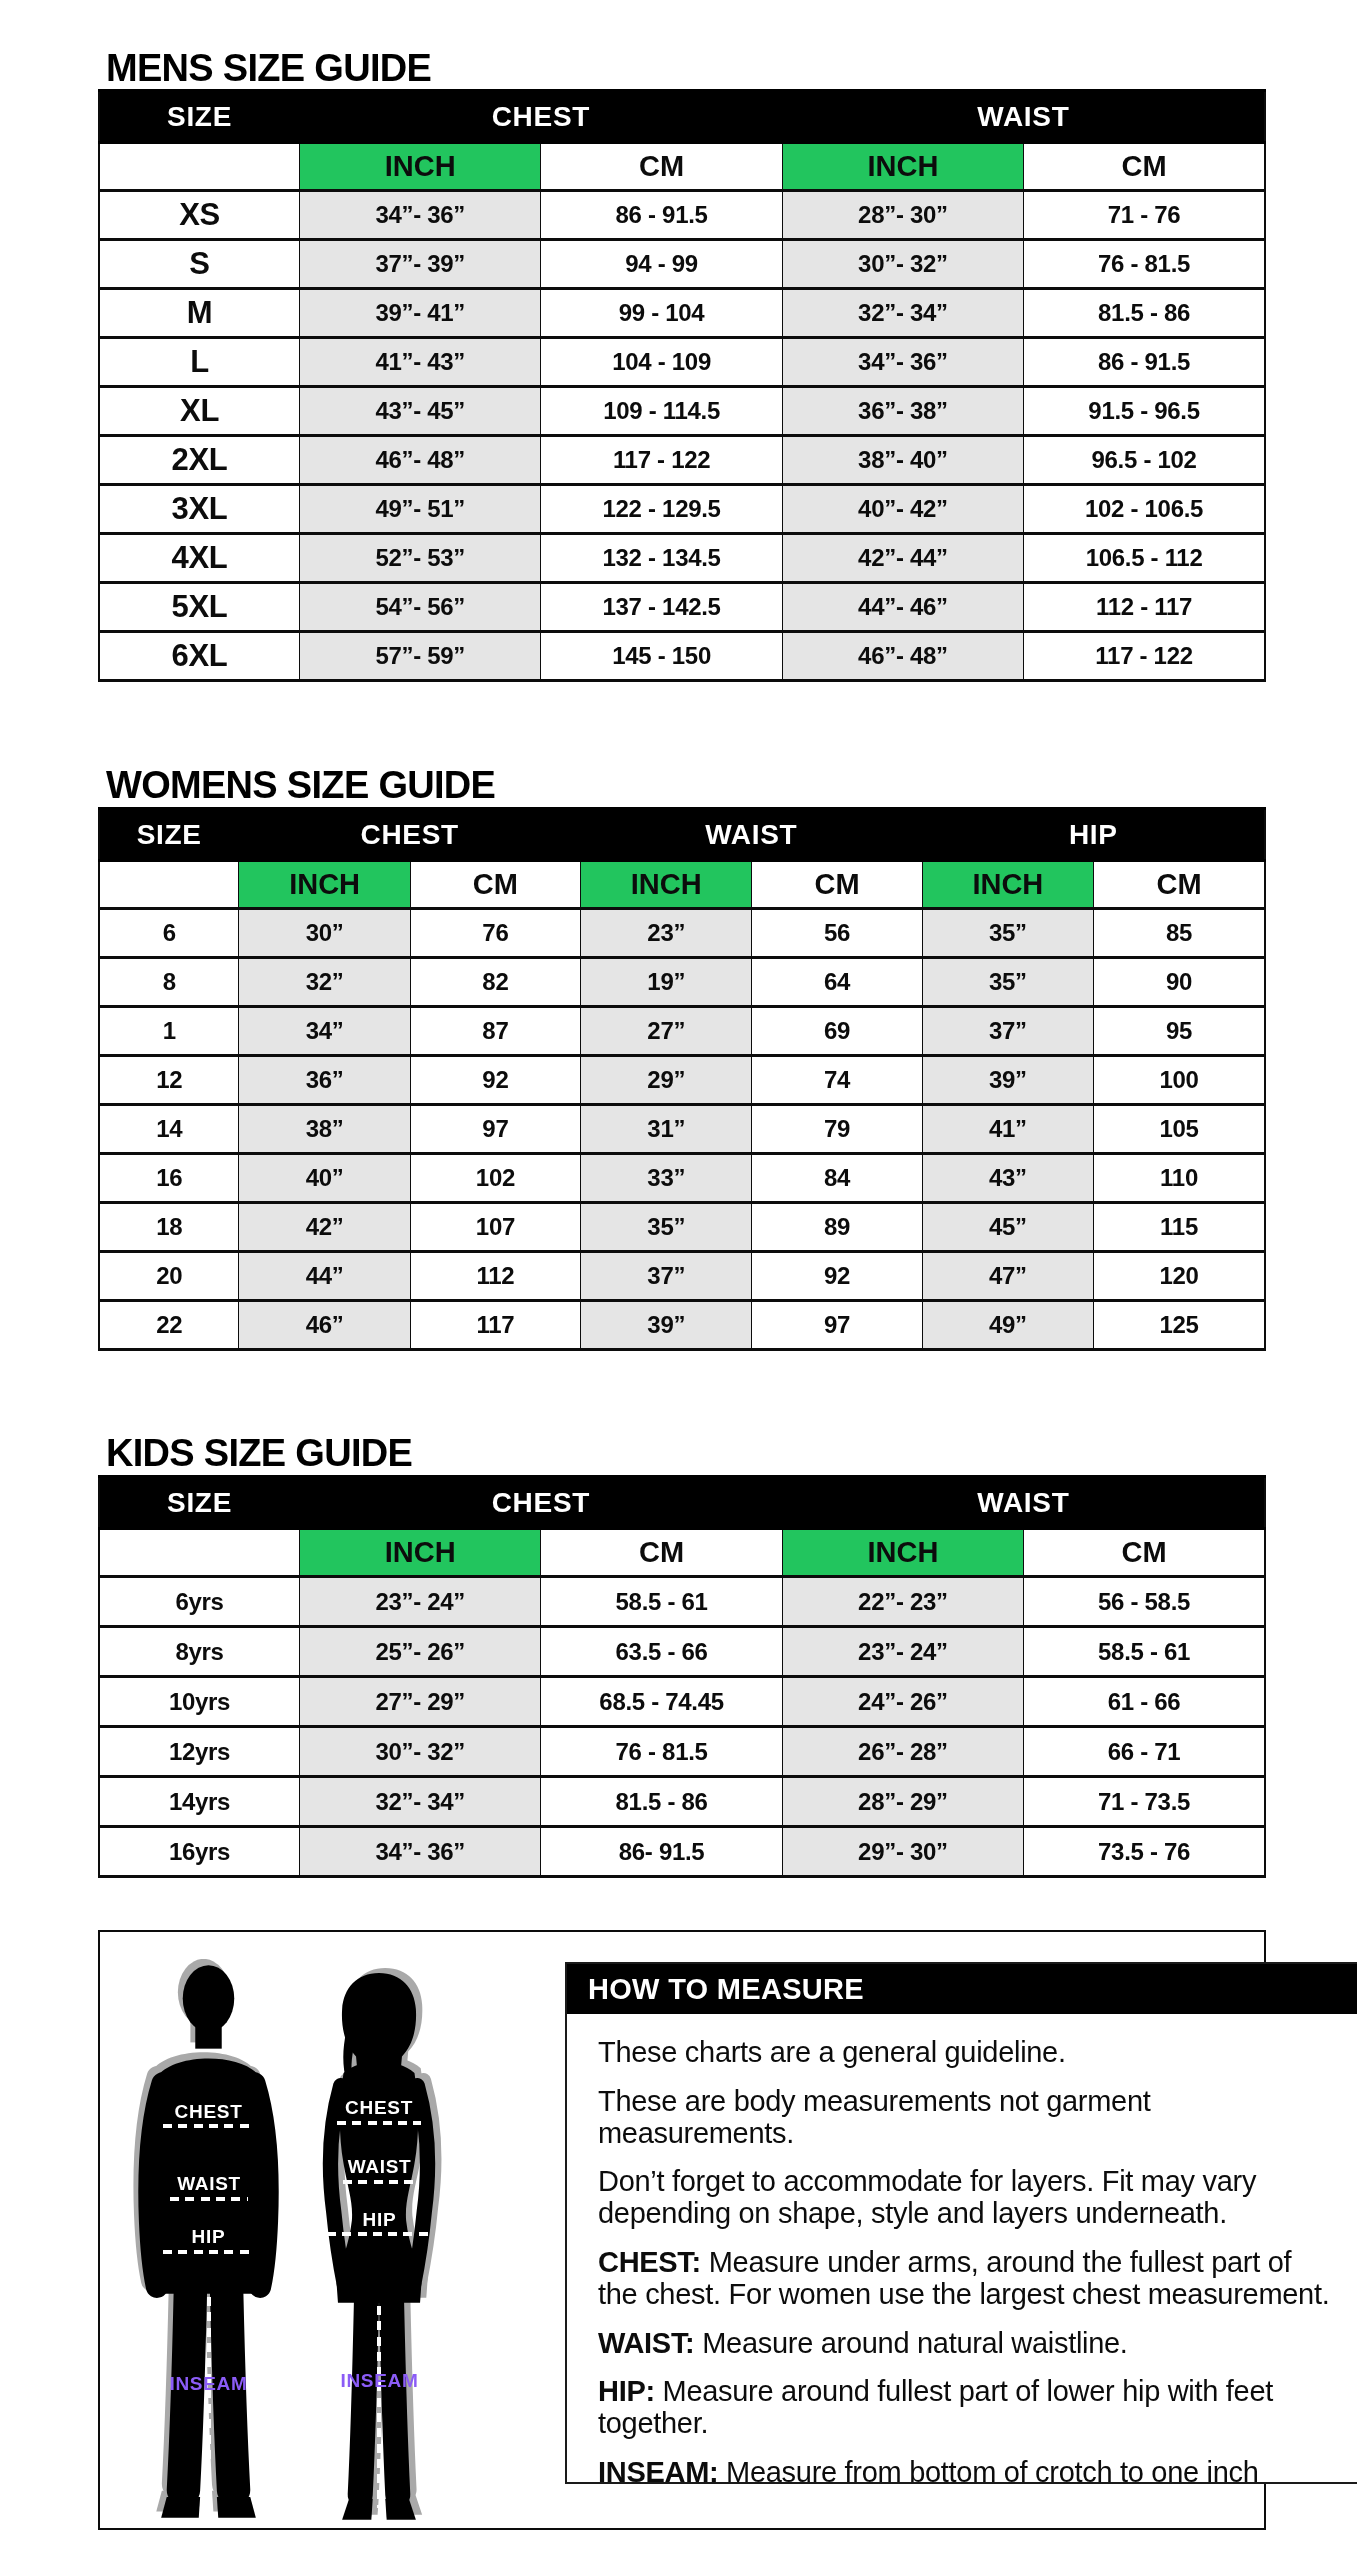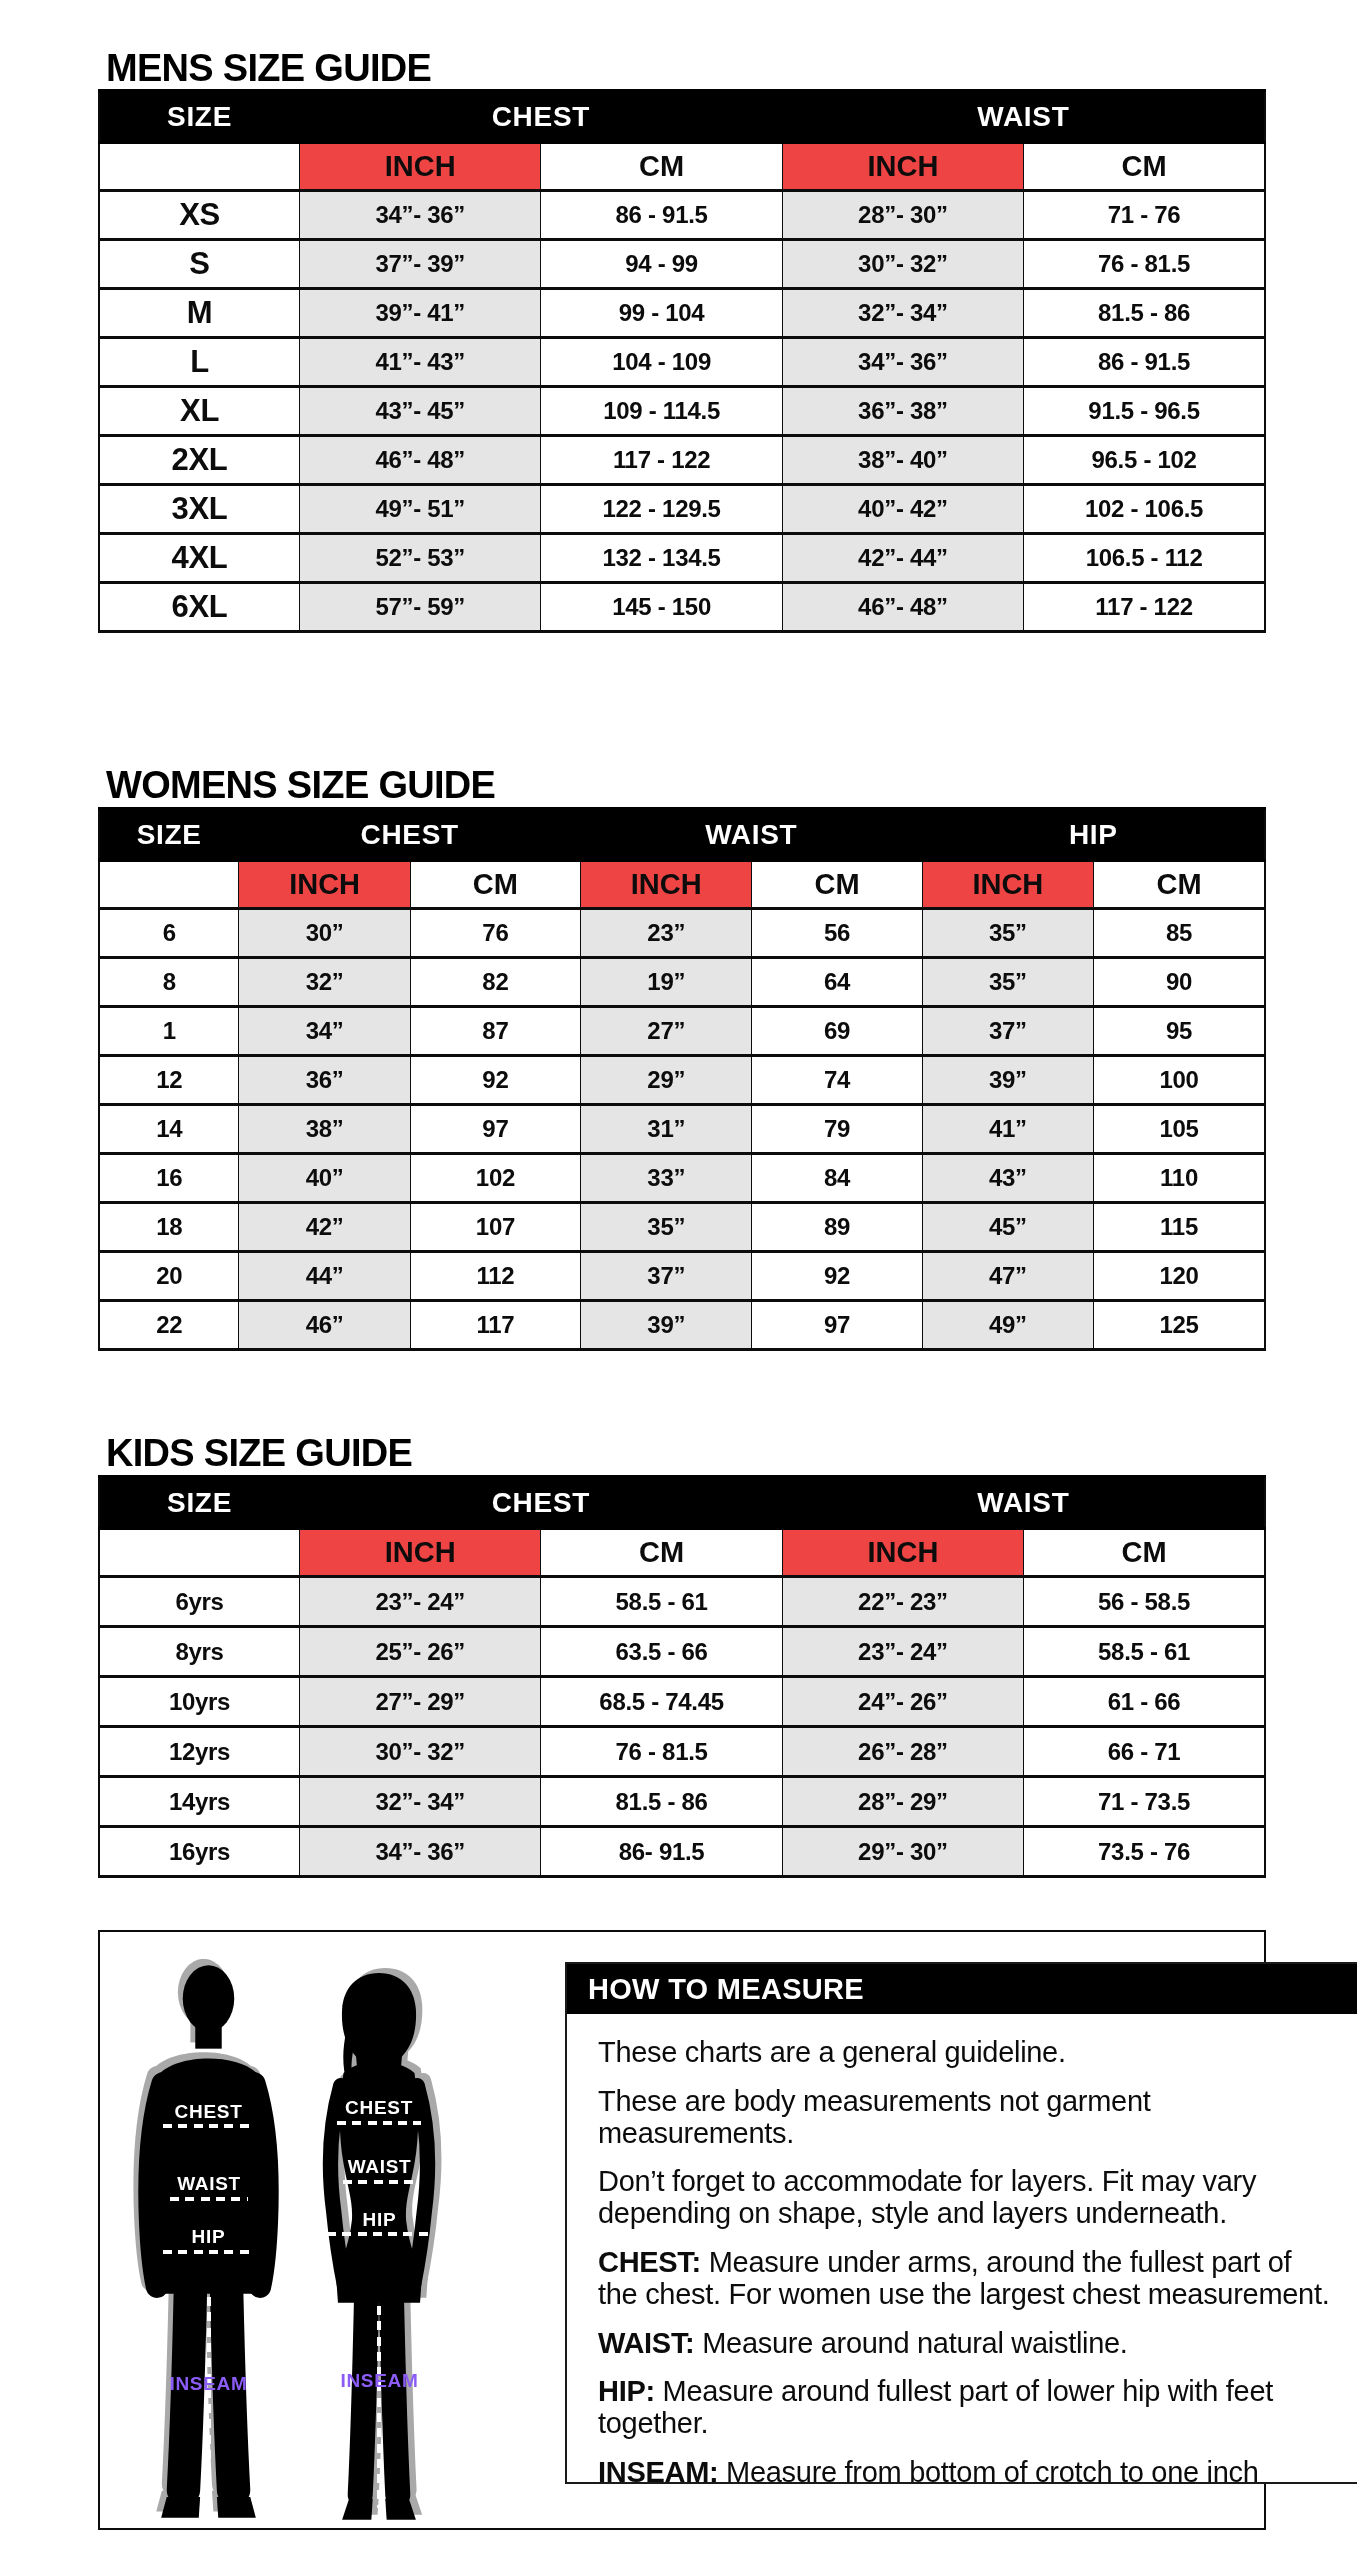--- a/index.html
+++ b/index.html
@@ -15,21 +15,21 @@
   #mens-table   { top:89px; }
   #womens-table { top:807px; }
   #kids-table   { top:1475px; }
 
   .size-table th, .size-table td {
     border:1.4px solid #0c0c0c; border-top-width:3.5px; border-bottom-width:3.5px;
     text-align:center; vertical-align:middle; padding:0; overflow:hidden;
   }
   .size-table tr.groups th { background:#000; color:#fff; font-size:28px; font-weight:700; height:49px; border-color:#000; letter-spacing:0.7px;text-align:center; }
   .size-table tr.subhead th { font-size:29px; font-weight:700; height:45px; background:#fff; }
-  .size-table tr.subhead th.inch { background:#ef4444; }
+  .size-table tr.subhead th.inch { background:#22c55e; }
   .size-table td { font-size:24px; font-weight:600; height:46px; letter-spacing:-0.3px; }
   #kids-table td { height:47px; }
   .size-table td.inch { background:#e5e5e5; }
   #mens-table td.size-label { font-size:31px; font-weight:800; }
   #womens-table td.size-label, #kids-table td.size-label { font-size:24px; font-weight:600; }
 
   .measure-box { position:absolute; left:98px; top:1930px; width:1168px; height:600px; border:2.8px solid #0c0c0c; box-sizing:border-box; background:#fff; }
   .box-inner { position:relative; width:100%; height:100%; }
 
   .figure { position:absolute; }
@@ -125,20 +125,27 @@
           <td>122 - 129.5</td>
           <td class="inch">40”- 42”</td>
           <td>102 - 106.5</td>
         </tr>
         <tr>
           <td class="size-label">4XL</td>
           <td class="inch">52”- 53”</td>
           <td>132 - 134.5</td>
           <td class="inch">42”- 44”</td>
           <td>106.5 - 112</td>
+        </tr>
+        <tr>
+          <td class="size-label">5XL</td>
+          <td class="inch">54”- 56”</td>
+          <td>137 - 142.5</td>
+          <td class="inch">44”- 46”</td>
+          <td>112 - 117</td>
         </tr>
         <tr>
           <td class="size-label">6XL</td>
           <td class="inch">57”- 59”</td>
           <td>145 - 150</td>
           <td class="inch">46”- 48”</td>
           <td>117 - 122</td>
         </tr>
       </tbody>
     </table>

